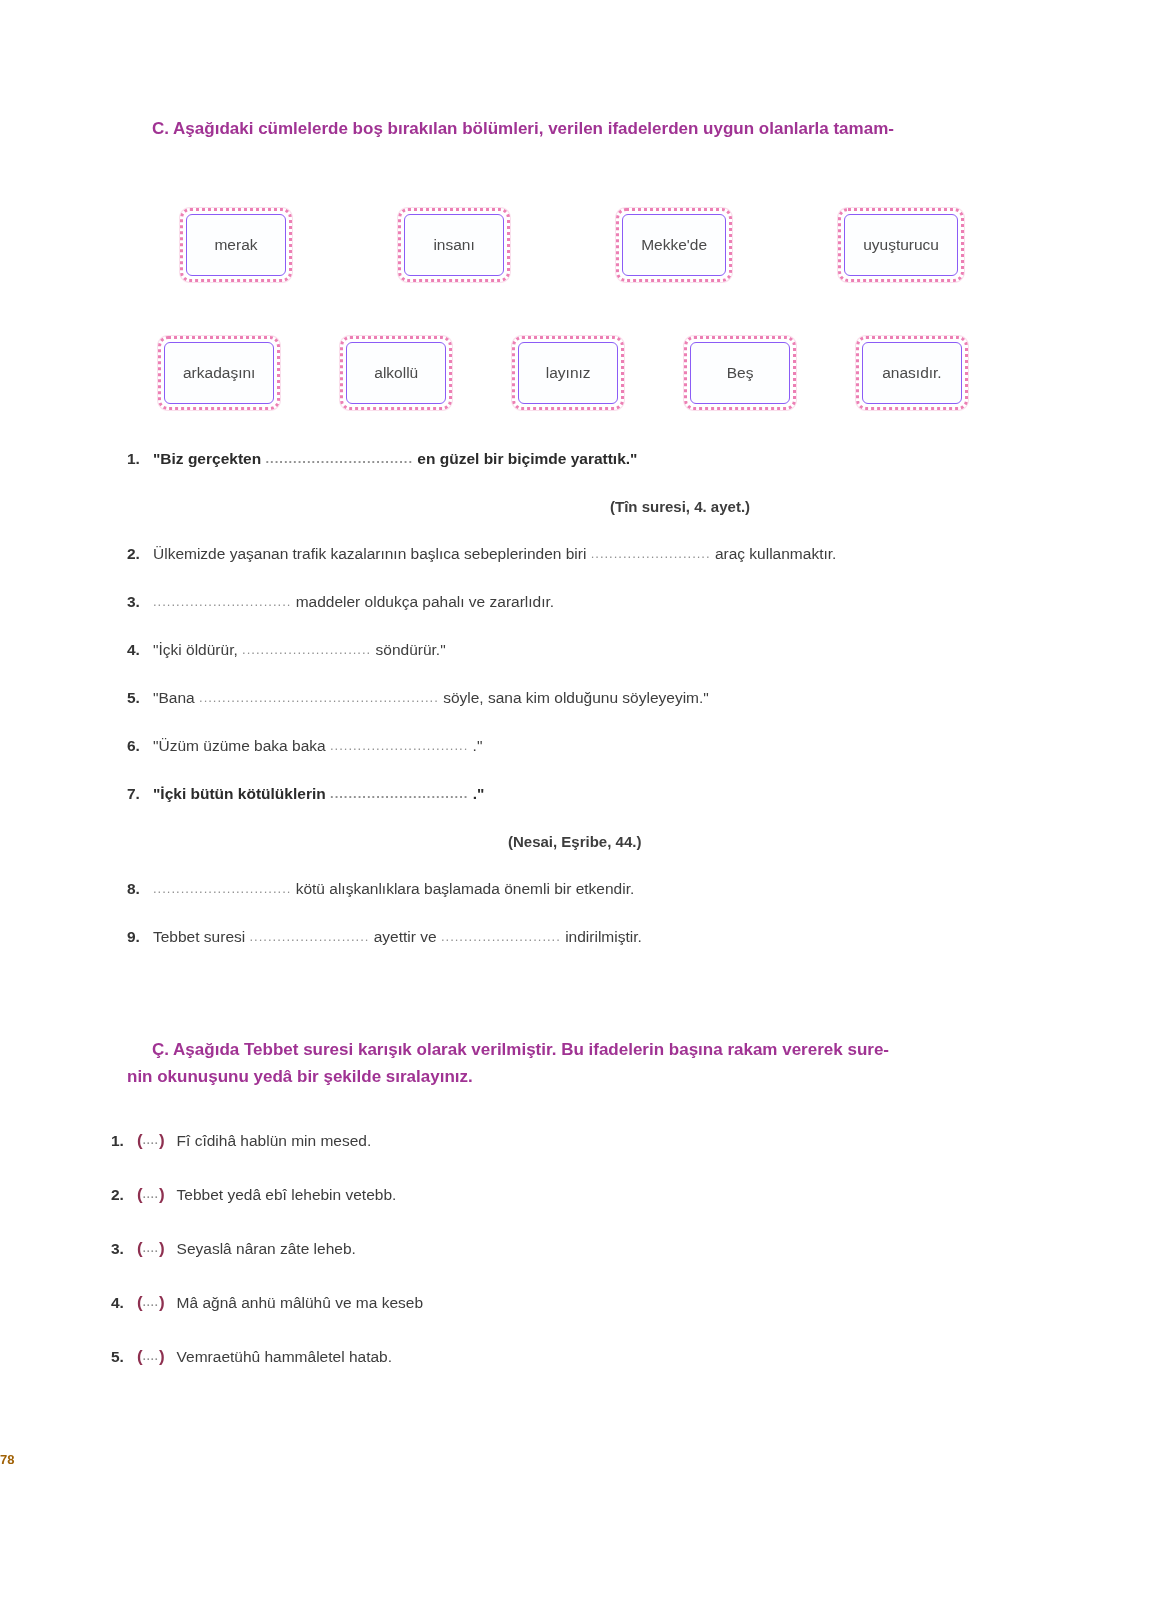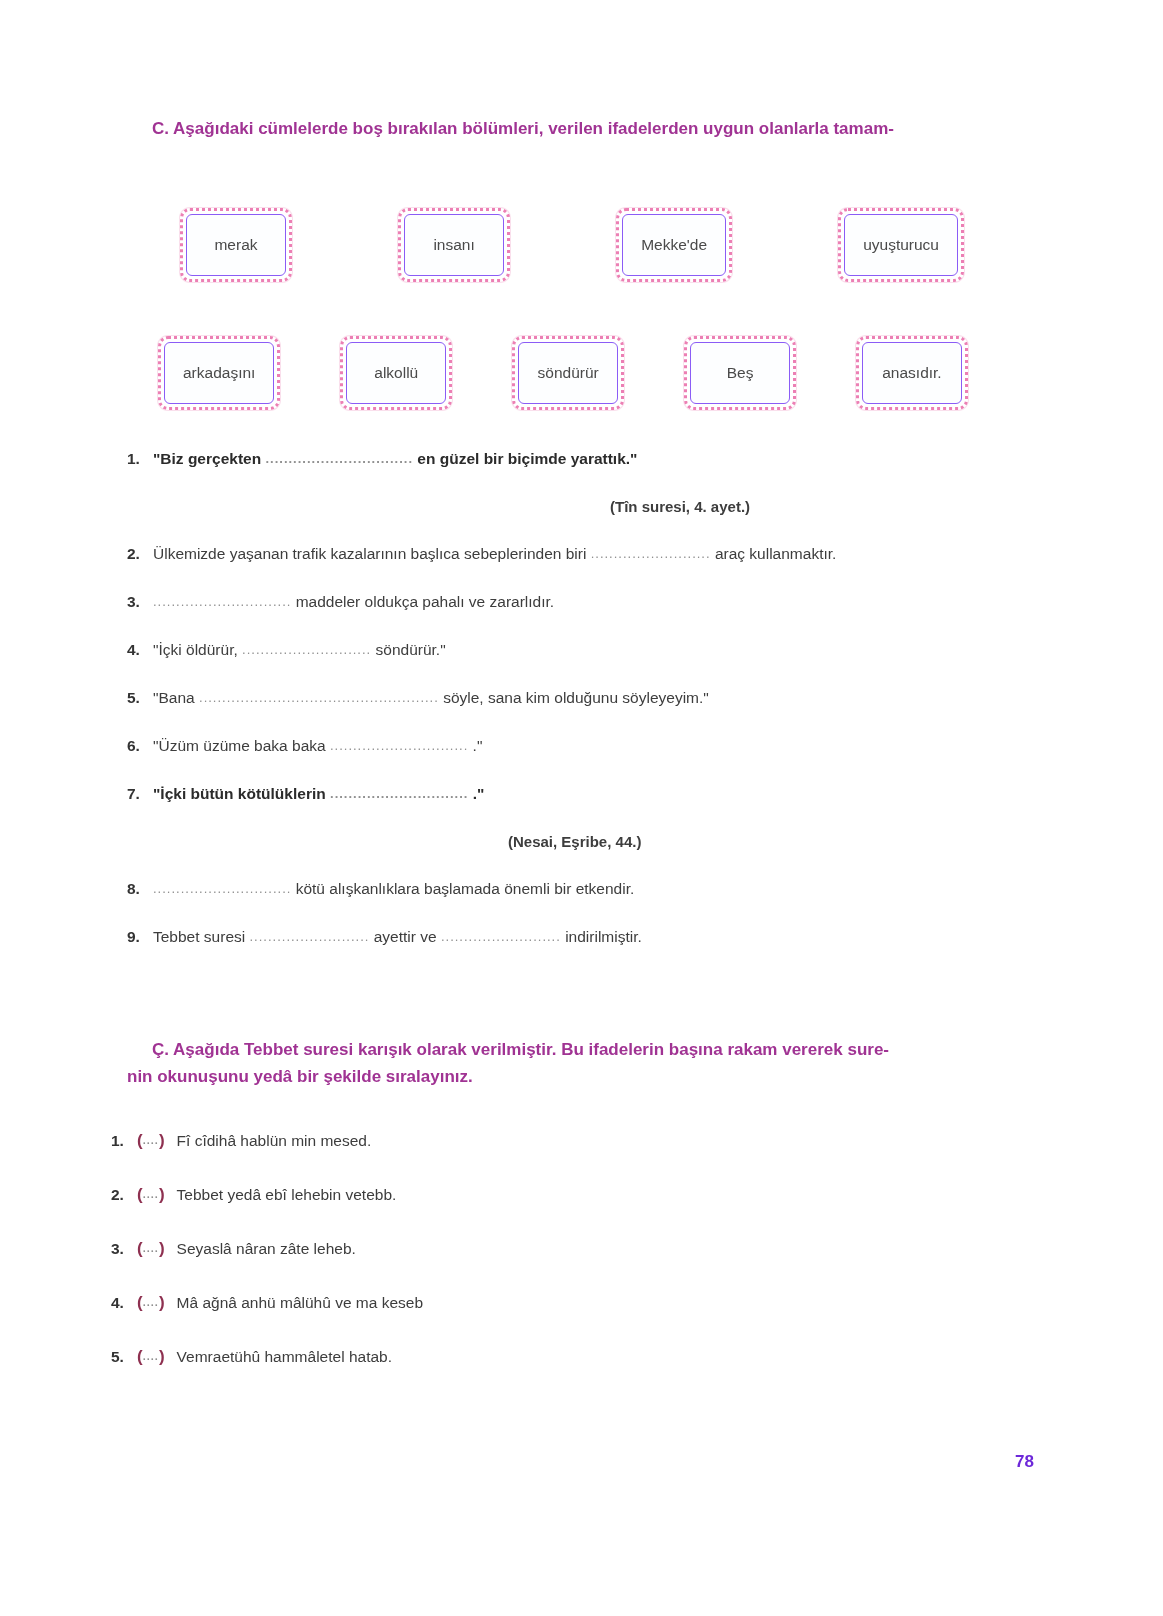--- a/index.html
+++ b/index.html
@@ -85,24 +85,24 @@
   .paren{font-weight:bold;color:#8e3050;font-size:17px;}
   .paren-dots{font-size:11px;color:#8f8f8f;letter-spacing:1px;position:relative;top:-2px;}
   .c2-text{margin-left:12px;color:#3d3d3d;}
 
   
   #page-number{
     position:absolute;
     top:1452px;
     left:0;
     width:100%;
-    text-align:right;
-    font-size:17px;
+    text-align:left;
+    font-size:13px;
     font-weight:bold;
-    color:#6d28d9;
+    color:#a16207;
   }
 </style>
 </head>
 <body>
 
 <div class="page">
 
   <div class="sec-heading" id="c-heading">
     <span class="line1">C. Aşağıdaki cümlelerde boş bırakılan bölümleri, verilen ifadelerden uygun olanlarla tamam-</span>
   </div>
@@ -136,21 +136,21 @@
             <span>arkadaşını</span>
           </div>
         </div>
         <div class="word-box">
           <div class="word-box-inner">
             <span>alkollü</span>
           </div>
         </div>
         <div class="word-box">
           <div class="word-box-inner">
-            <span>söndürür</span>
+            <span>layınız</span>
           </div>
         </div>
         <div class="word-box">
           <div class="word-box-inner">
             <span>Beş</span>
           </div>
         </div>
         <div class="word-box">
           <div class="word-box-inner">
             <span>anasıdır.</span>

